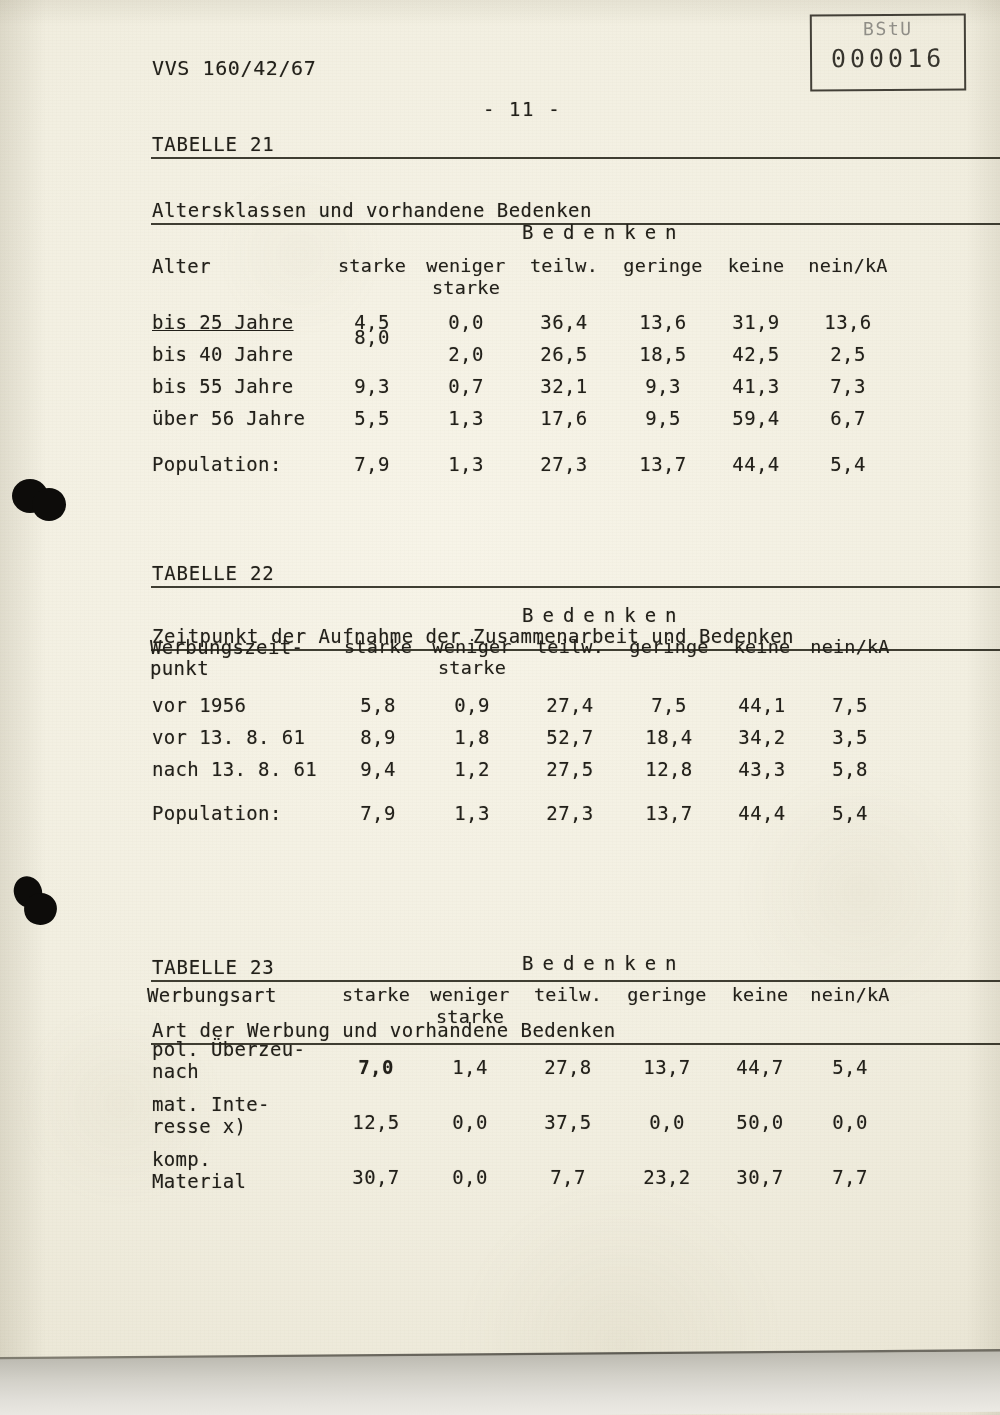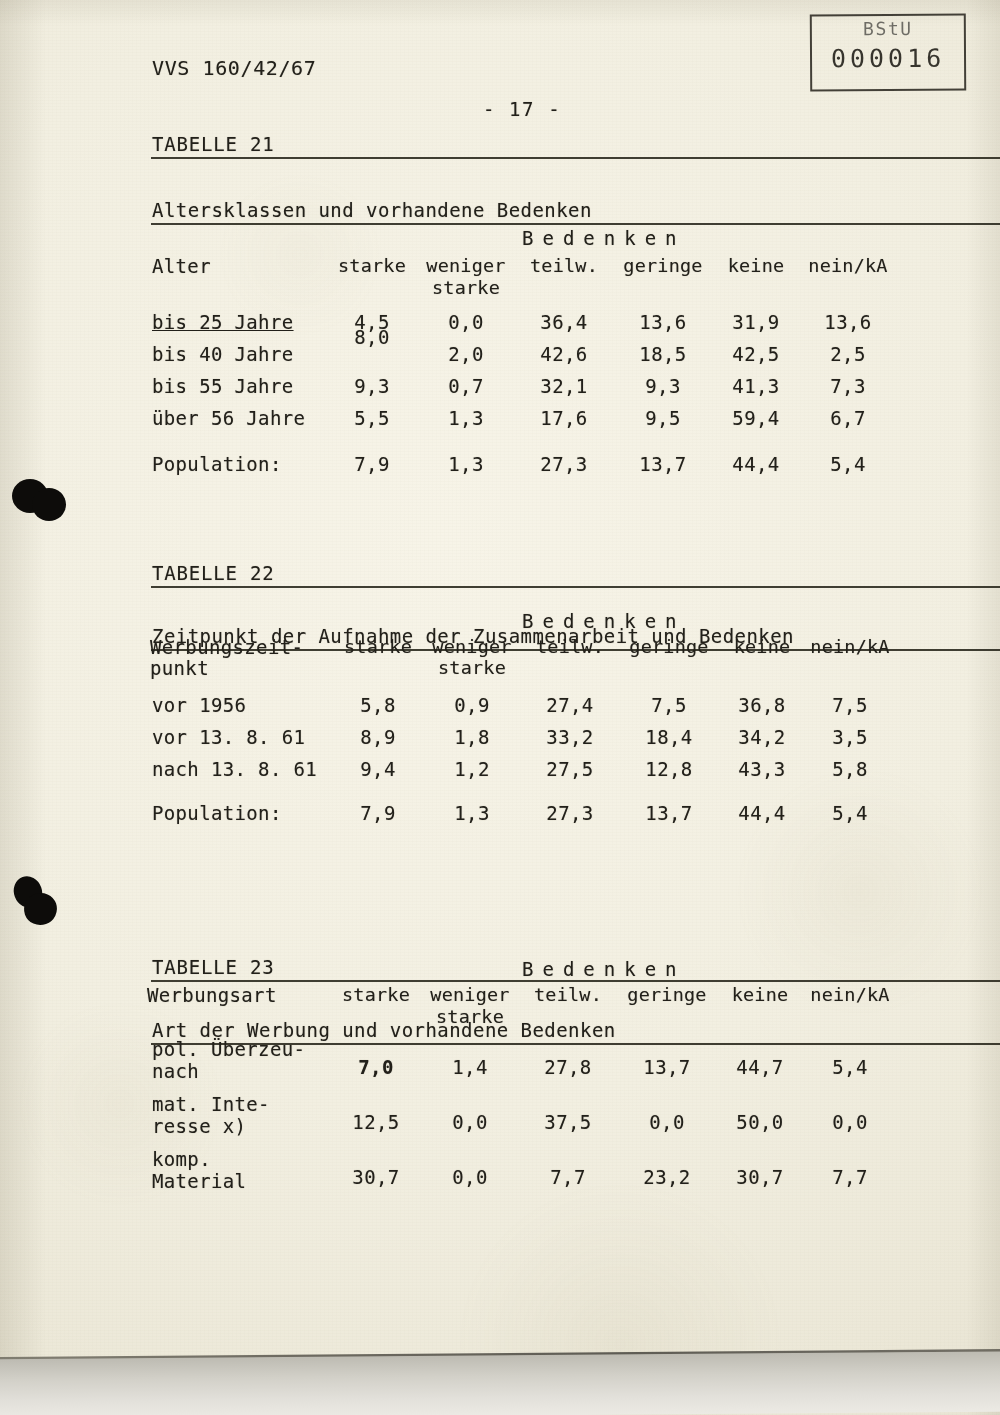--- a/index.html
+++ b/index.html
@@ -89,21 +89,21 @@
     white-space: pre;
     font-family: "DejaVu Sans Mono", "Liberation Mono", monospace;
     color: #22201a;
     text-shadow: 0 0 1px rgba(40,36,26,.33);
   }
   .t-head   { font-size: 20px; letter-spacing: .6px; }
   .t-pageno { font-size: 19px; letter-spacing: 1.6px; }
   .t-tab    { font-size: 19px; letter-spacing: .8px; }
   .t-title  { font-size: 19px; letter-spacing: .45px; }
   .t-colhd  { font-size: 18.5px; letter-spacing: .2px; }
-  .t-bed    { font-size: 19px; letter-spacing: 9px; margin-top: 6px; }
+  .t-bed    { font-size: 19px; letter-spacing: 9px; }
   .t-cell   { font-size: 19px; letter-spacing: .4px; }
   .t-rowlbl { font-size: 19px; letter-spacing: .35px; }
 
   .ul {
     position: relative;
   }
   .ul::after {
     content: "";
     position: absolute;
     left: -1px; right: -2px;
@@ -124,21 +124,21 @@
     opacity: .87;
     transform: rotate(-0.35deg);
   }
   .stamp-bstu {
     position: absolute;
     top: 2px;
     left: 0; right: 0;
     text-align: center;
     font-size: 18px;
     letter-spacing: 1.6px;
-    color: #000000;
+    color: #404040;
     font-family: "DejaVu Sans Mono", "Liberation Mono", monospace;
     opacity: .62;
   }
   .stamp-num {
     position: absolute;
     top: 28px;
     left: 0; right: 0;
     text-align: center;
     font-size: 25px;
     letter-spacing: 4px;
@@ -159,21 +159,21 @@
 
   <div class="paper-base"></div>
   <div class="paper-grain"></div>
   <div class="paper-stains"></div>
   <div class="edge-shade-left"></div>
   <div class="edge-shade-top"></div>
   <div class="edge-shade-right"></div>
 
   <div class="txt t-head" style="left:152px; top:56px;">VVS 160/42/67</div>
 
-  <div class="txt t-pageno" style="left:483px; top:98px;">- 17 -</div>
+  <div class="txt t-pageno" style="left:483px; top:98px;">- 11 -</div>
 
   <div class="stamp">
     <div class="stamp-bstu">BStU</div>
     <div class="stamp-num">000016</div>
   </div>
 
   <div class="blot" style="left:12px;  top:479px; width:36px; height:34px;"></div>
   <div class="blot" style="left:32px;  top:488px; width:34px; height:33px;"></div>
   <div class="blot" style="left:14px;  top:876px; width:28px; height:32px; transform:rotate(-20deg);"></div>
   <div class="blot" style="left:24px;  top:893px; width:33px; height:32px; transform:rotate(-20deg);"></div>
@@ -198,21 +198,21 @@
   <div class="txt t-cell col" style="left:330px; width:84px;  top:311px;">4,5</div>
   <div class="txt t-cell col" style="left:414px; width:104px; top:311px;">0,0</div>
   <div class="txt t-cell col" style="left:518px; width:92px;  top:311px;">36,4</div>
   <div class="txt t-cell col" style="left:612px; width:102px; top:311px;">13,6</div>
   <div class="txt t-cell col" style="left:716px; width:80px;  top:311px;">31,9</div>
   <div class="txt t-cell col" style="left:798px; width:100px; top:311px;">13,6</div>
 
   <div class="txt t-rowlbl" style="left:152px; top:343px;">bis 40 Jahre</div>
   <div class="txt t-cell col" style="left:330px; width:84px;  top:326px;">8,0</div>
   <div class="txt t-cell col" style="left:414px; width:104px; top:343px;">2,0</div>
-  <div class="txt t-cell col" style="left:518px; width:92px;  top:343px;">42,6</div>
+  <div class="txt t-cell col" style="left:518px; width:92px;  top:343px;">26,5</div>
   <div class="txt t-cell col" style="left:612px; width:102px; top:343px;">18,5</div>
   <div class="txt t-cell col" style="left:716px; width:80px;  top:343px;">42,5</div>
   <div class="txt t-cell col" style="left:798px; width:100px; top:343px;">2,5</div>
 
   <div class="txt t-rowlbl" style="left:152px; top:375px;">bis 55 Jahre</div>
   <div class="txt t-cell col" style="left:330px; width:84px;  top:375px;">9,3</div>
   <div class="txt t-cell col" style="left:414px; width:104px; top:375px;">0,7</div>
   <div class="txt t-cell col" style="left:518px; width:92px;  top:375px;">32,1</div>
   <div class="txt t-cell col" style="left:612px; width:102px; top:375px;">9,3</div>
   <div class="txt t-cell col" style="left:716px; width:80px;  top:375px;">41,3</div>
@@ -249,27 +249,27 @@
   <div class="txt t-colhd col" style="left:618px; width:102px; top:636px;">geringe</div>
   <div class="txt t-colhd col" style="left:722px; width:80px;  top:636px;">keine</div>
   <div class="txt t-colhd col" style="left:800px; width:100px; top:636px;">nein/kA</div>
   <div class="txt t-colhd col" style="left:420px; width:104px; top:657px;">starke</div>
 
   <div class="txt t-rowlbl" style="left:152px; top:694px;">vor 1956</div>
   <div class="txt t-cell col" style="left:336px; width:84px;  top:694px;">5,8</div>
   <div class="txt t-cell col" style="left:420px; width:104px; top:694px;">0,9</div>
   <div class="txt t-cell col" style="left:524px; width:92px;  top:694px;">27,4</div>
   <div class="txt t-cell col" style="left:618px; width:102px; top:694px;">7,5</div>
-  <div class="txt t-cell col" style="left:722px; width:80px;  top:694px;">36,8</div>
+  <div class="txt t-cell col" style="left:722px; width:80px;  top:694px;">44,1</div>
   <div class="txt t-cell col" style="left:800px; width:100px; top:694px;">7,5</div>
 
   <div class="txt t-rowlbl" style="left:152px; top:726px;">vor 13. 8. 61</div>
   <div class="txt t-cell col" style="left:336px; width:84px;  top:726px;">8,9</div>
   <div class="txt t-cell col" style="left:420px; width:104px; top:726px;">1,8</div>
-  <div class="txt t-cell col" style="left:524px; width:92px;  top:726px;">33,2</div>
+  <div class="txt t-cell col" style="left:524px; width:92px;  top:726px;">52,7</div>
   <div class="txt t-cell col" style="left:618px; width:102px; top:726px;">18,4</div>
   <div class="txt t-cell col" style="left:722px; width:80px;  top:726px;">34,2</div>
   <div class="txt t-cell col" style="left:800px; width:100px; top:726px;">3,5</div>
 
   <div class="txt t-rowlbl" style="left:152px; top:758px;">nach 13. 8. 61</div>
   <div class="txt t-cell col" style="left:336px; width:84px;  top:758px;">9,4</div>
   <div class="txt t-cell col" style="left:420px; width:104px; top:758px;">1,2</div>
   <div class="txt t-cell col" style="left:524px; width:92px;  top:758px;">27,5</div>
   <div class="txt t-cell col" style="left:618px; width:102px; top:758px;">12,8</div>
   <div class="txt t-cell col" style="left:722px; width:80px;  top:758px;">43,3</div>

